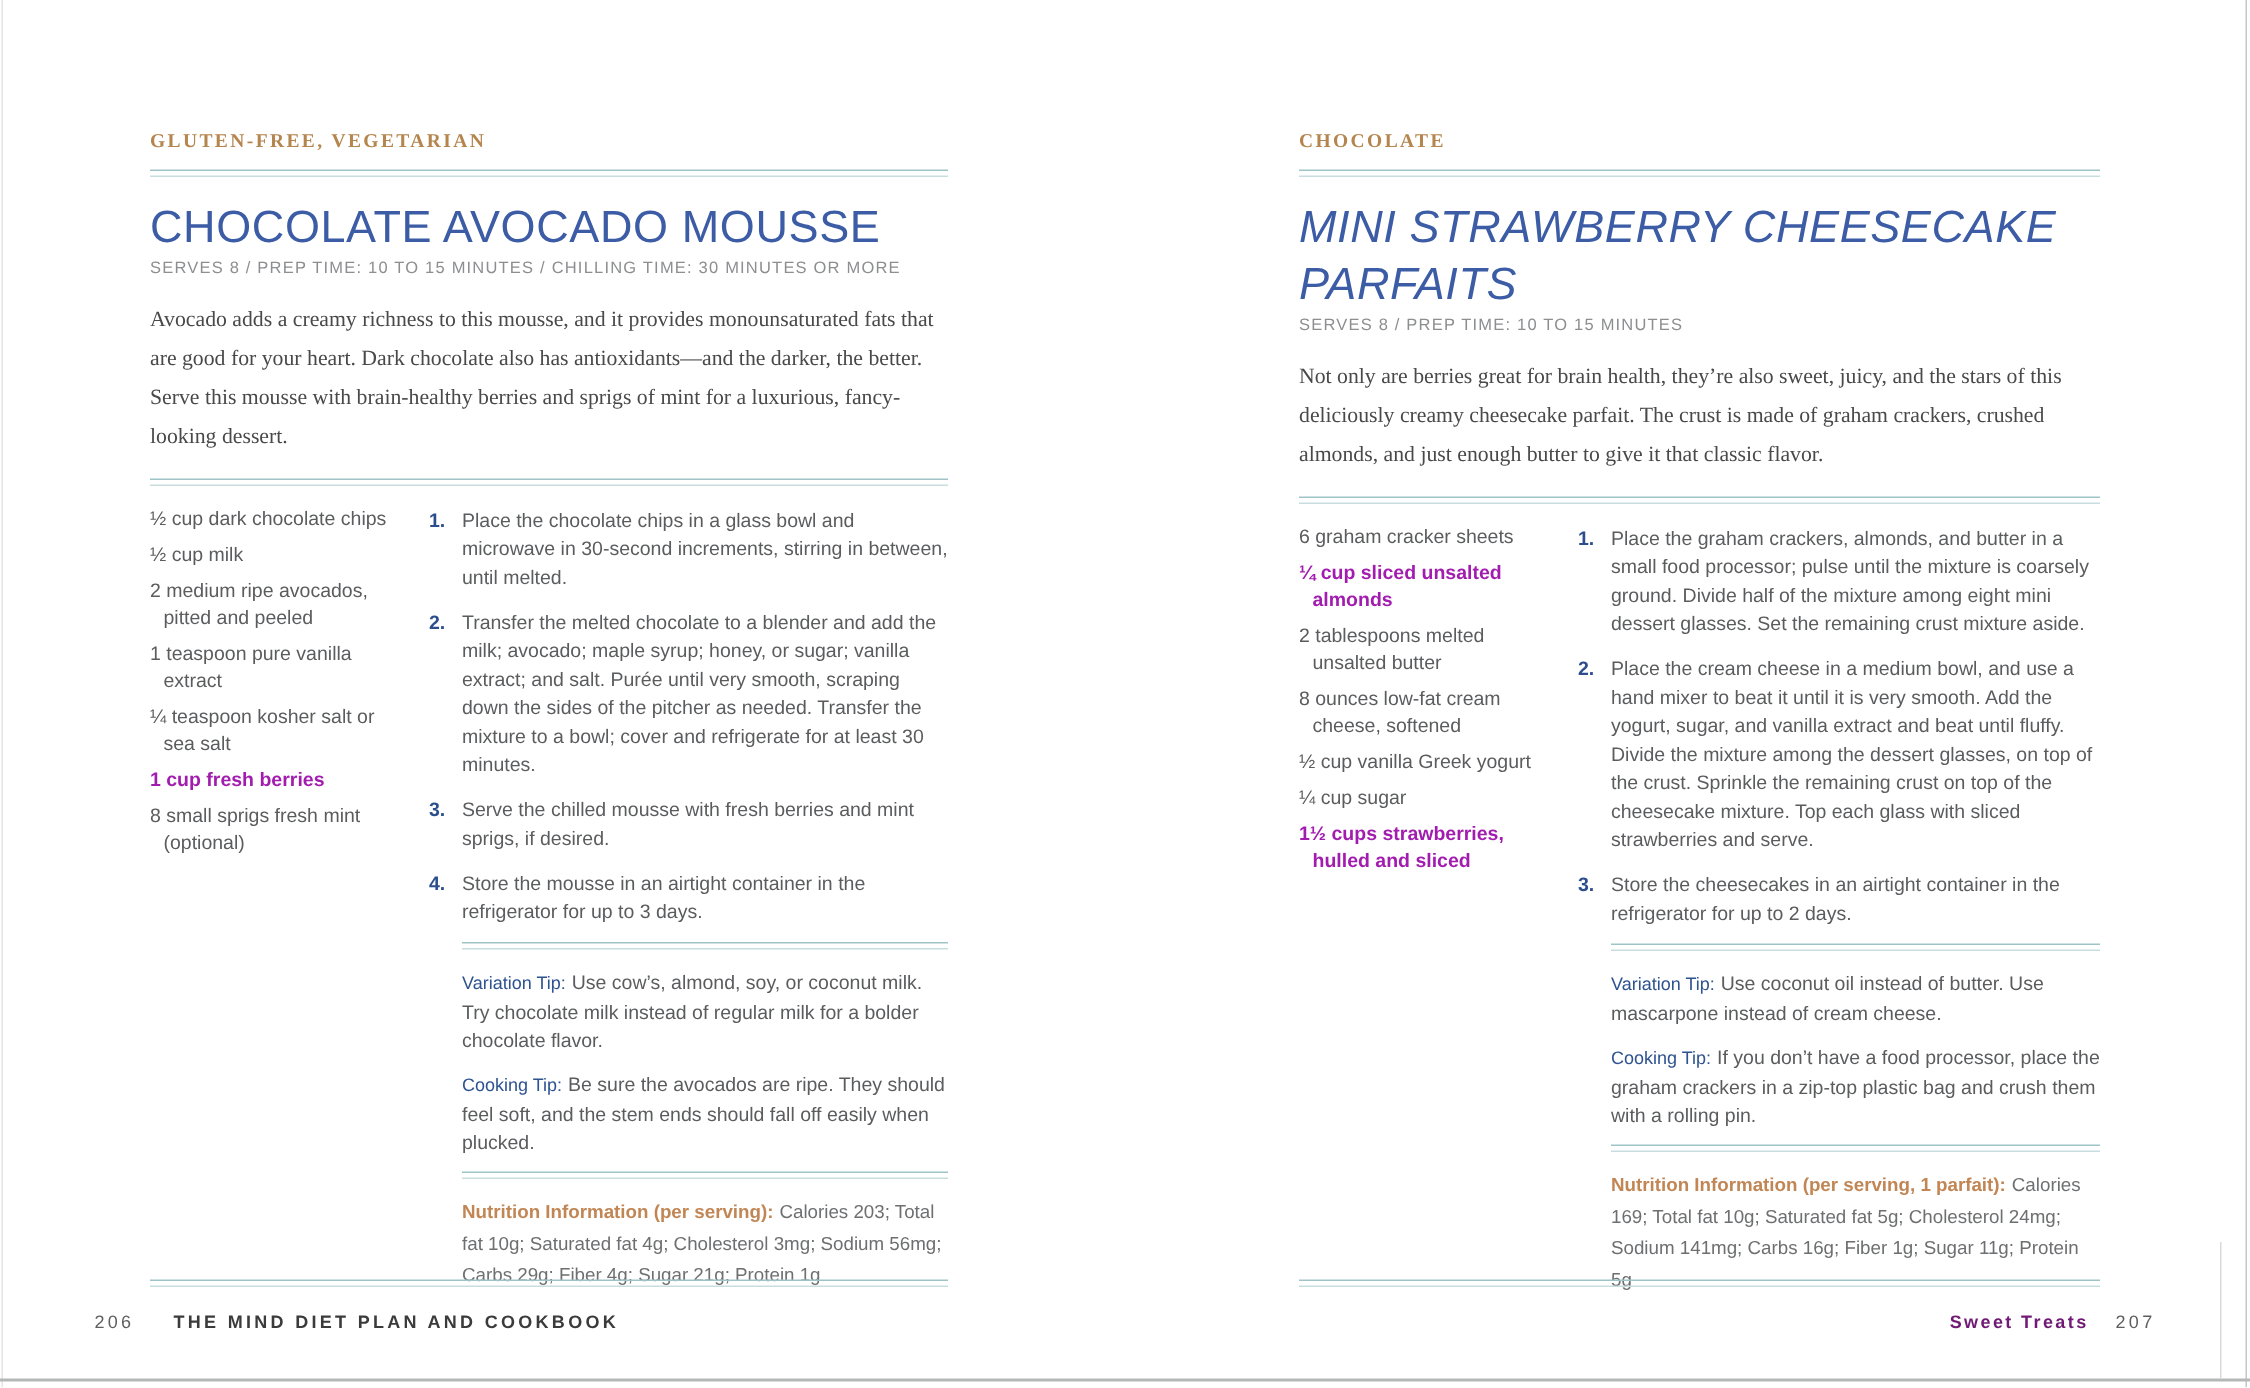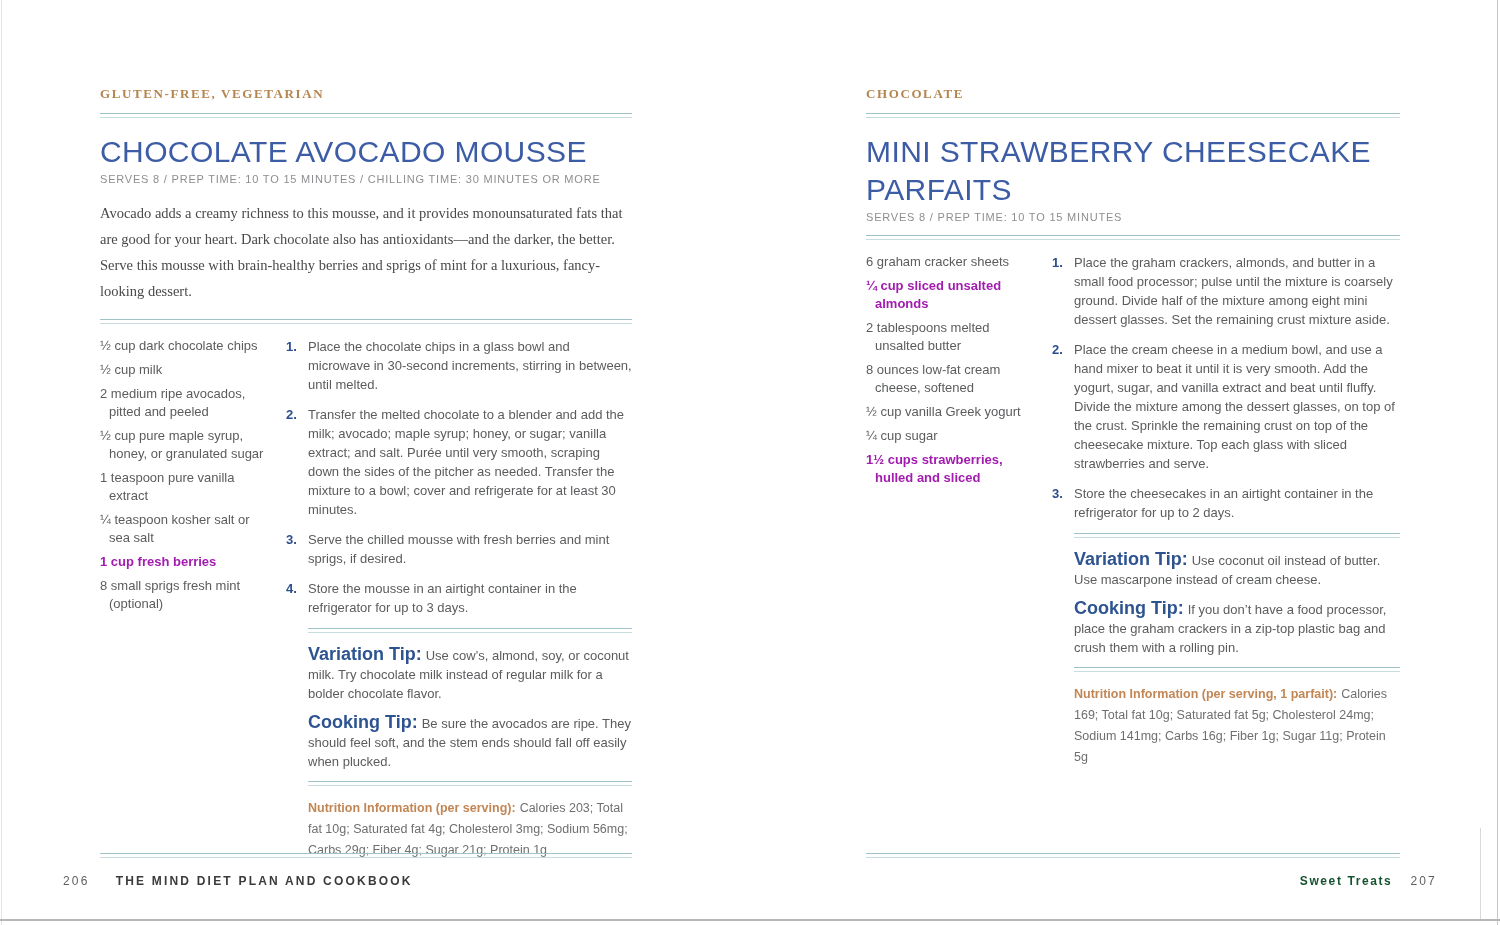--- a/index.html
+++ b/index.html
@@ -47,34 +47,34 @@
   .step-num {
     flex:0 0 22px; font-size:13px; line-height:19px;
     font-weight:bold; color:#2c4e8d;
   }
   .step-text { margin:0; flex:1; font-size:13px; line-height:19px; color:#5b5c5e; }
 
   .tipblock { margin-left:22px; }
   .tipblock .rule { margin-top:6px; }
   .tips { margin-top:12px; }
   .tip { margin:0 0 10px 0; font-size:13px; line-height:19px; color:#5b5c5e; }
-  .tip-label { font-weight:bold; color:#2d5390; font-size:18px; margin-right:4px; }
+  .tip-label { font-weight:normal; color:#2d5390; font-size:12px; margin-right:4px; }
   .nutrition { margin-top:12px; font-size:12.5px; line-height:21px; color:#6e6f71; }
   .nutrition-label { font-weight:bold; color:#c28655; margin-right:4px; }
 
   .bottom-rule { position:absolute; left:0; right:0; top:767px; margin-top:0; }
 
   .footer {
     position:absolute; top:874px; font-size:12px; color:#5f5f5f;
     letter-spacing:2.2px; white-space:nowrap;
   }
   #footer-left { left:63px; }
   #footer-right { right:63px; text-align:right; }
   .footer .book-title { font-weight:bold; color:#3b3b3b; margin-left:26px; }
-  .footer .section-title { font-weight:bold; color:#14532d; letter-spacing:1.6px; margin-right:18px; }
+  .footer .section-title { font-weight:bold; color:#701a75; letter-spacing:1.6px; margin-right:18px; }
 
   .edge { position:absolute; background:#c4c8c8; }
   #edge-right  { right:2px; top:0; width:1px; height:100%; }
   #edge-left   { left:1px; top:0; width:1px; height:100%; background:#e4e4e4; }
   #edge-bottom { left:0; top:919px; width:100%; height:2px; background:#b4b8b8; }
   #edge-curl   { left:1480px; top:828px; width:1px; height:91px; background:#d8dada; }
 </style>
 </head>
 <body>
 
@@ -88,21 +88,20 @@
 
   <div class="cols">
     <div class="ingredients">
 
         <p class="ing">½ cup dark chocolate chips</p>
 
         <p class="ing">½ cup milk</p>
 
         <p class="ing">2 medium ripe avocados, pitted and peeled</p>
 
-        <p class="ing">½ cup pure maple syrup, honey, or granulated sugar</p>
 
         <p class="ing">1 teaspoon pure vanilla extract</p>
 
         <p class="ing">¼ teaspoon kosher salt or sea salt</p>
 
         <p class="ing hl">1 cup fresh berries</p>
 
         <p class="ing">8 small sprigs fresh mint (optional)</p>
       </div>
     <div class="instructions">
@@ -141,22 +140,23 @@
       </div>
     </div>
   </div>
 
   <div class="rule bottom-rule"></div>
 </div>
 
 <div class="page" id="page-right">
   <div class="tag">CHOCOLATE</div>
   <div class="rule"></div>
-  <h1 class="title" style="margin-bottom:0;">MINI STRAWBERRY CHEESECAKE PARFAITS</h1>
+  <h1 class="title" style="margin-bottom:0;font-style:italic;">MINI STRAWBERRY CHEESECAKE PARFAITS</h1>
   <div class="meta">SERVES 8 / PREP TIME: 10 TO 15 MINUTES</div>
+  <p class="intro">Not only are berries great for brain health, they’re also sweet, juicy, and the stars of this deliciously creamy cheesecake parfait. The crust is made of graham crackers, crushed almonds, and just enough butter to give it that classic flavor.</p>
   <div class="rule" style="margin-top:12px;"></div>
 
   <div class="cols">
     <div class="ingredients">
 
         <p class="ing">6 graham cracker sheets</p>
 
         <p class="ing hl">¼ cup sliced unsalted almonds</p>
 
         <p class="ing">2 tablespoons melted unsalted butter</p>

